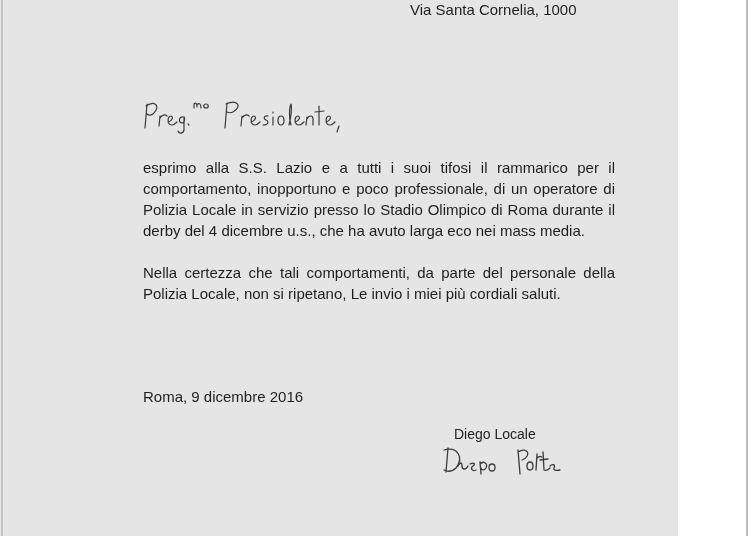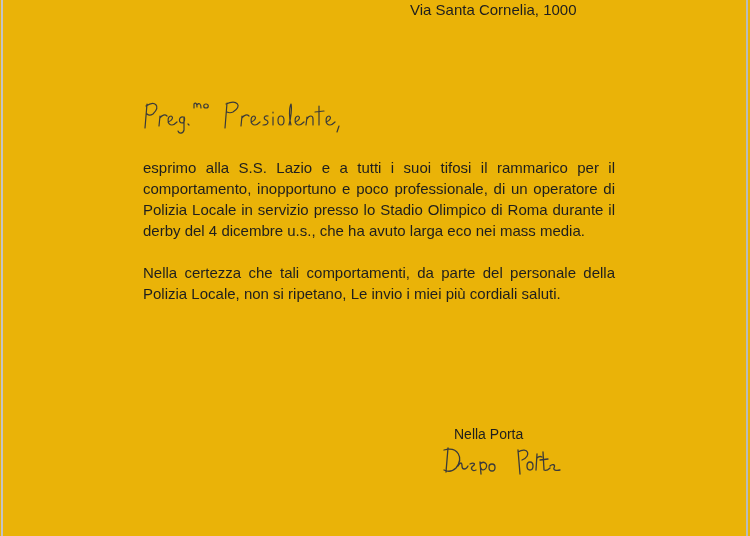--- a/index.html
+++ b/index.html
@@ -11,22 +11,22 @@
       width: 750px;
       height: 536px;
       position: relative;
       overflow: hidden;
       font-family: "Liberation Sans", sans-serif;
       color: #1a1a1a;
     }
     .page {
       position: absolute;
       left: 0; top: 0;
-      width: 750px; height: 536px;
-      background: #eab308;
+      width: 678px; height: 536px;
+      background: #e5e5e5;
     }
     .edge-left {
       position: absolute;
       left: 1px; top: 0;
       width: 2px; height: 536px;
       background: #c4c4c4;
     }
     .edge-right {
       position: absolute;
       left: 746px; top: 0;
@@ -142,22 +142,23 @@
         <path d="M198 28 L196 34"></path>
       </g>
     </svg>
   </div>
 
   <div class="body-text">
     <p>esprimo alla S.S. Lazio e a tutti i suoi tifosi il rammarico per il comportamento, inopportuno e poco professionale, di un operatore di Polizia Locale in servizio presso lo Stadio Olimpico di Roma durante il derby del 4 dicembre u.s., che ha avuto larga eco nei mass media.</p>
     <p>Nella certezza che tali comportamenti, da parte del personale della Polizia Locale, non si ripetano, Le invio i miei più cordiali saluti.</p>
   </div>
 
+  <div class="date-line">Roma, 9 dicembre 2016</div>
 
-  <div class="signer-name">Nella Porta</div>
+  <div class="signer-name">Diego Locale</div>
 
   <div class="signature" title="Diego Porta (handwritten)">
     <svg width="130" height="36" viewBox="0 0 130 36">
       <g fill="none" stroke="#3a3a3a" stroke-width="1.3" stroke-linecap="round" stroke-linejoin="round">
 
         <path d="M8 4 L6 28 M4 6 C18 2 24 14 16 24 C12 28 8 28 4 26"></path>
 
         <path d="M18 22 C20 18 22 18 22 22 C22 26 26 26 28 22"></path>
         <path d="M30 20 C34 18 36 20 33 22 C30 24 32 28 36 26"></path>
         <path d="M40 18 L41 30 M40 20 C44 16 48 20 46 24 C44 27 41 26 41 24"></path>

